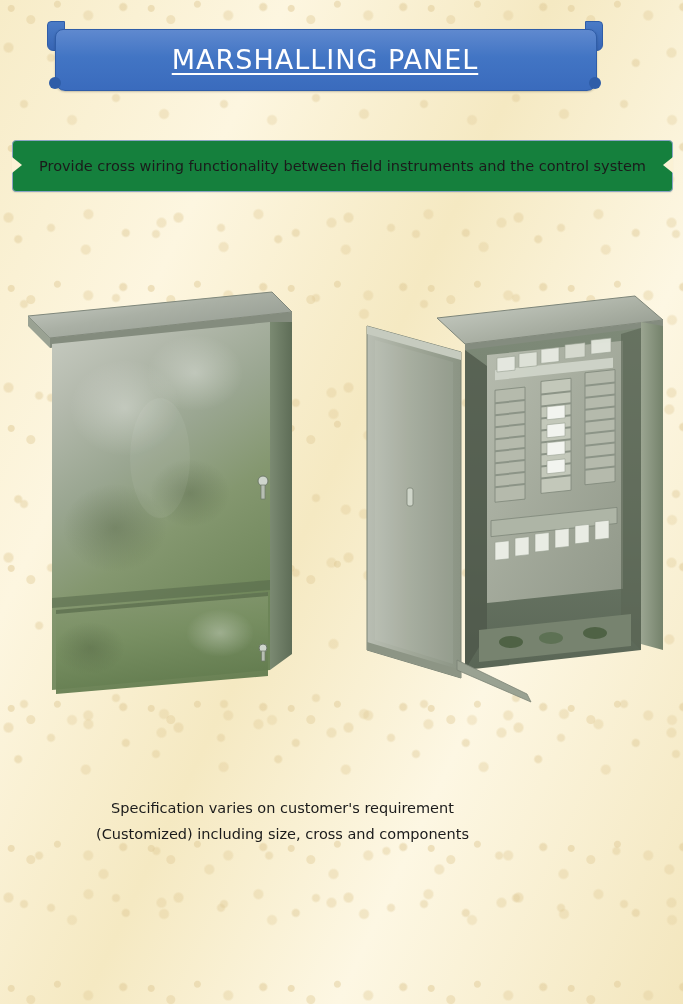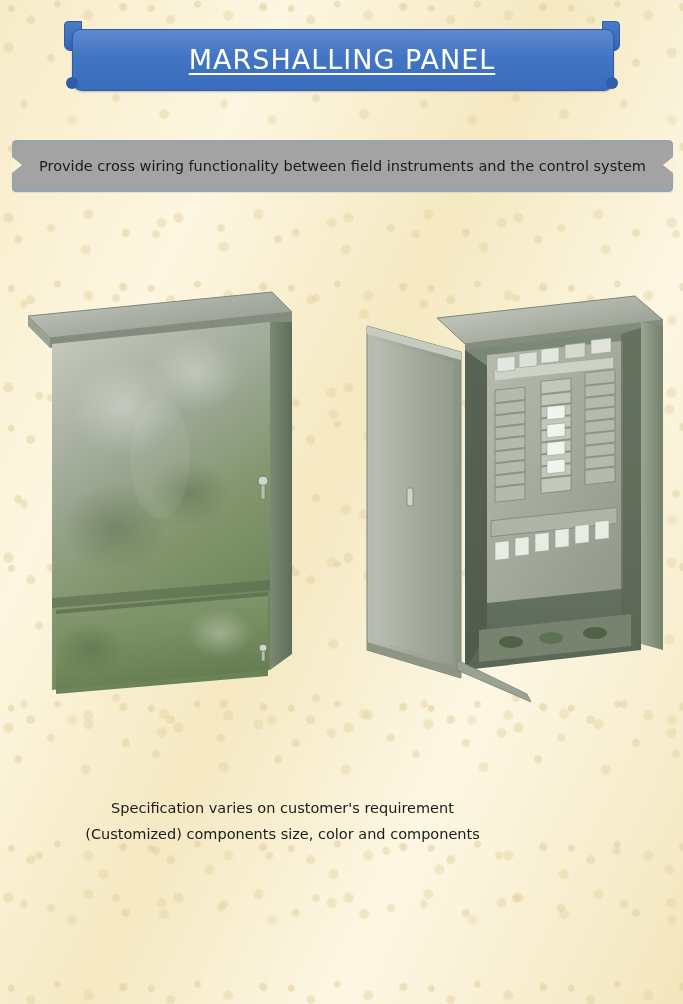--- a/index.html
+++ b/index.html
@@ -49,21 +49,21 @@
       170px 170px,170px 170px,170px 170px,170px 170px,170px 170px,
       200px 200px,200px 200px,200px 200px,200px 200px,
       230px 230px,230px 230px,230px 230px,230px 230px,
       260px 260px,260px 260px,260px 260px,260px 260px,
       100% 100%;
   }
 
   
   .banner-wrap {
     position: absolute;
-    left: 64px;
+    left: 47px;
     top: 29px;
     width: 556px;
     height: 60px;
   }
   .banner-ribbon {
     position: absolute;
     left: 8px;
     top: 0;
     width: 540px;
     height: 60px;
@@ -110,21 +110,21 @@
     white-space: nowrap;
   }
 
   
   .subtitle-box {
     position: absolute;
     left: 12px;
     top: 140px;
     width: 659px;
     height: 50px;
-    background: #a3a3a3;
+    background: #15803d;
     border: 1px solid #8aa4c4;
     border-radius: 4px;
     display: flex;
     align-items: center;
     justify-content: center;
     box-shadow: 0 1px 1px rgba(0,0,0,0.08);
   }
   .subtitle-box::before,
   .subtitle-box::after {
     content: "";
@@ -360,14 +360,14 @@
     <polygon points="30,62 108,84 108,386 30,362" fill="#ffffff" opacity="0.06"></polygon>
 
     <rect x="62" y="210" width="6" height="18" rx="2" fill="#cfd5c9" stroke="#7c8476" stroke-width="0.8"></rect>
 
     <polygon points="112,382 182,416 186,424 112,392" fill="#9aa292" stroke="#7c8476" stroke-width="0.8"></polygon>
   </svg>
 </div>
 
 <div class="caption">
   <div>Specification varies on customer's requirement</div>
-  <div>(Customized) components size, color and components</div>
+  <div>(Customized) including size, cross and components</div>
 </div>
 
 </body></html>

